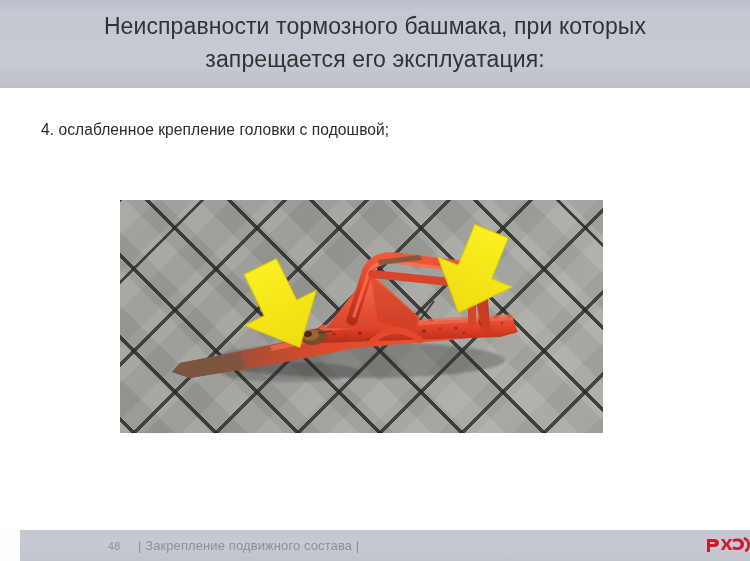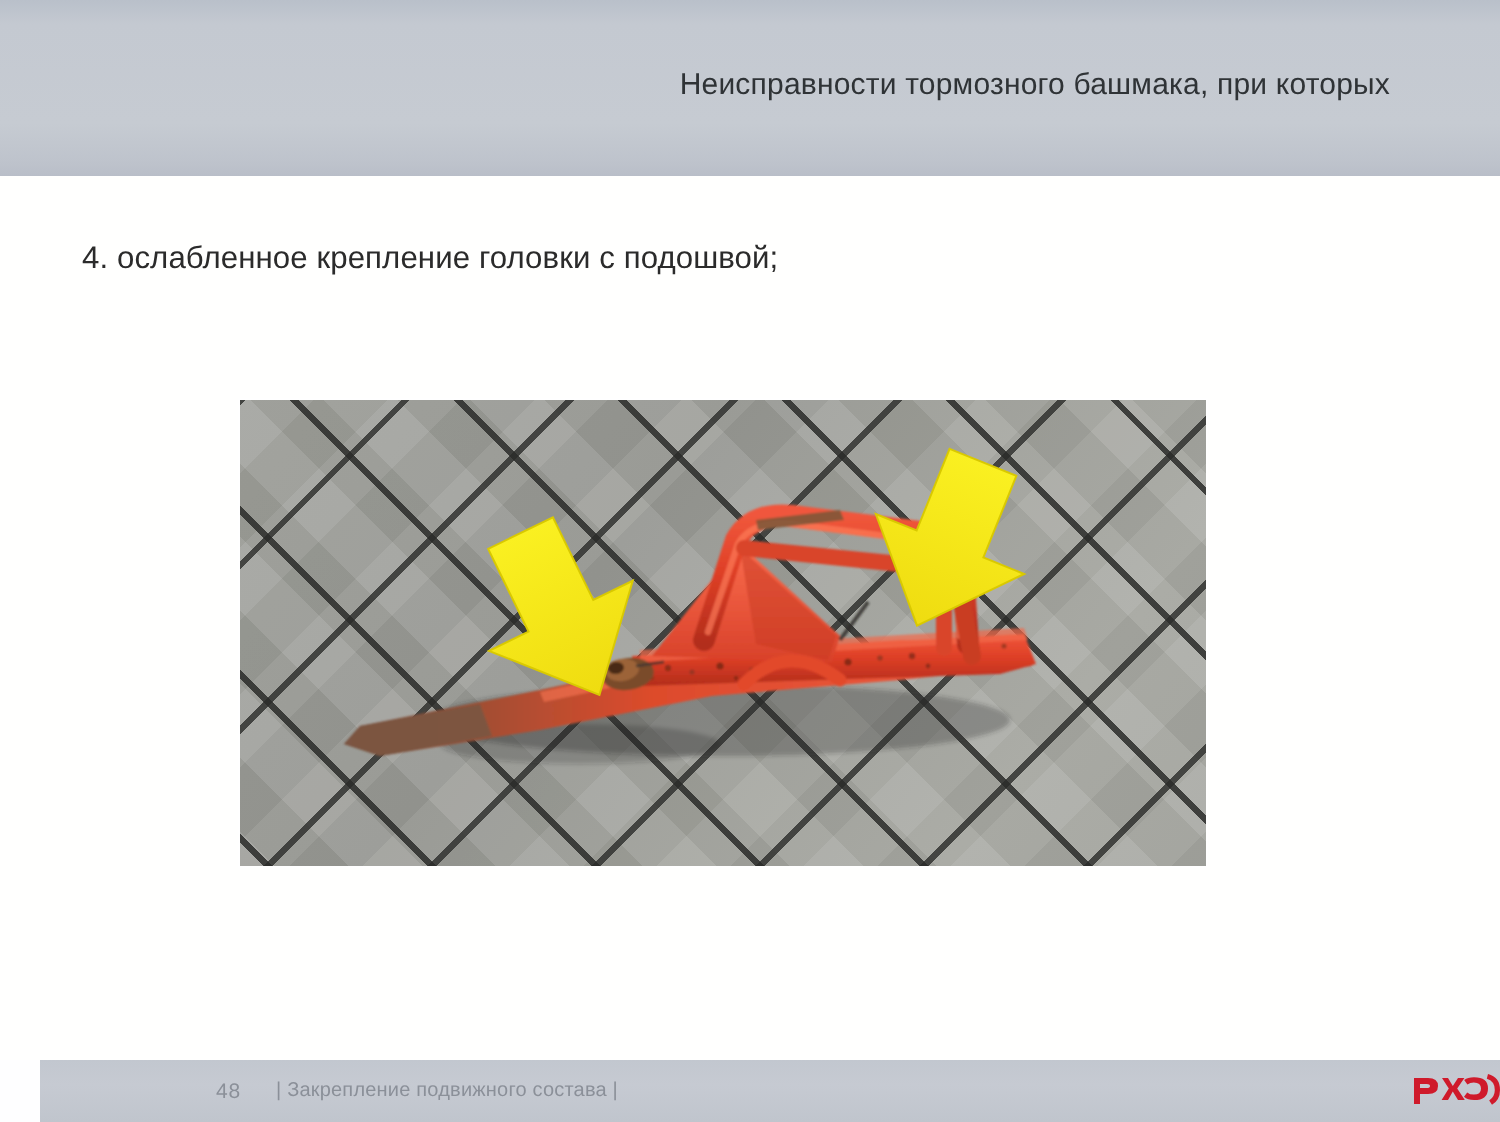--- a/index.html
+++ b/index.html
@@ -34,24 +34,24 @@
                 #c4c9d1 14%,
                 #c6cbd2 70%,
                 #bec3cc 92%,
                 #b9bec8 100%);
     box-sizing: border-box;
     display: flex;
     align-items: center;
     justify-content: center;
   }
   .title-text {
-    font-size: 15px;
+    font-size: 23px;
     line-height: 1.45;
     color: #2f3336;
-    text-align: right;
+    text-align: center;
     width: 640px;
     letter-spacing: 0.1px;
     margin-top: -2px;
   }
   .title-line { display: block; }
 
   
   .body-area {
     position: absolute;
     left: 0;
@@ -189,40 +189,41 @@
   .footer-page {
     position: absolute;
     left: 88px;
     font-size: 10.5px;
     color: #8b9099;
     letter-spacing: 0.4px;
   }
   .footer-caption {
     position: absolute;
     left: 118px;
-    font-size: 10px;
+    font-size: 13px;
     color: #8b9099;
     letter-spacing: 0.1px;
   }
   .rzd-logo {
     position: absolute;
     right: 14px;
     top: 4px;
     width: 52px;
     height: 22px;
   }
 </style>
 </head>
 <body>
 
 <div class="slide">
 
   <div class="title-bar">
     <div class="title-text">
       <span class="title-line">Неисправности тормозного башмака, при которых</span>
+      <span class="title-line">запрещается его эксплуатация:</span>
     </div>
   </div>
 
   <div class="body-area">
     <div class="body-text">4. ослабленное крепление головки с подошвой;</div>
   </div>
 
   <div class="photo">
     <div class="photo-inner">
 

